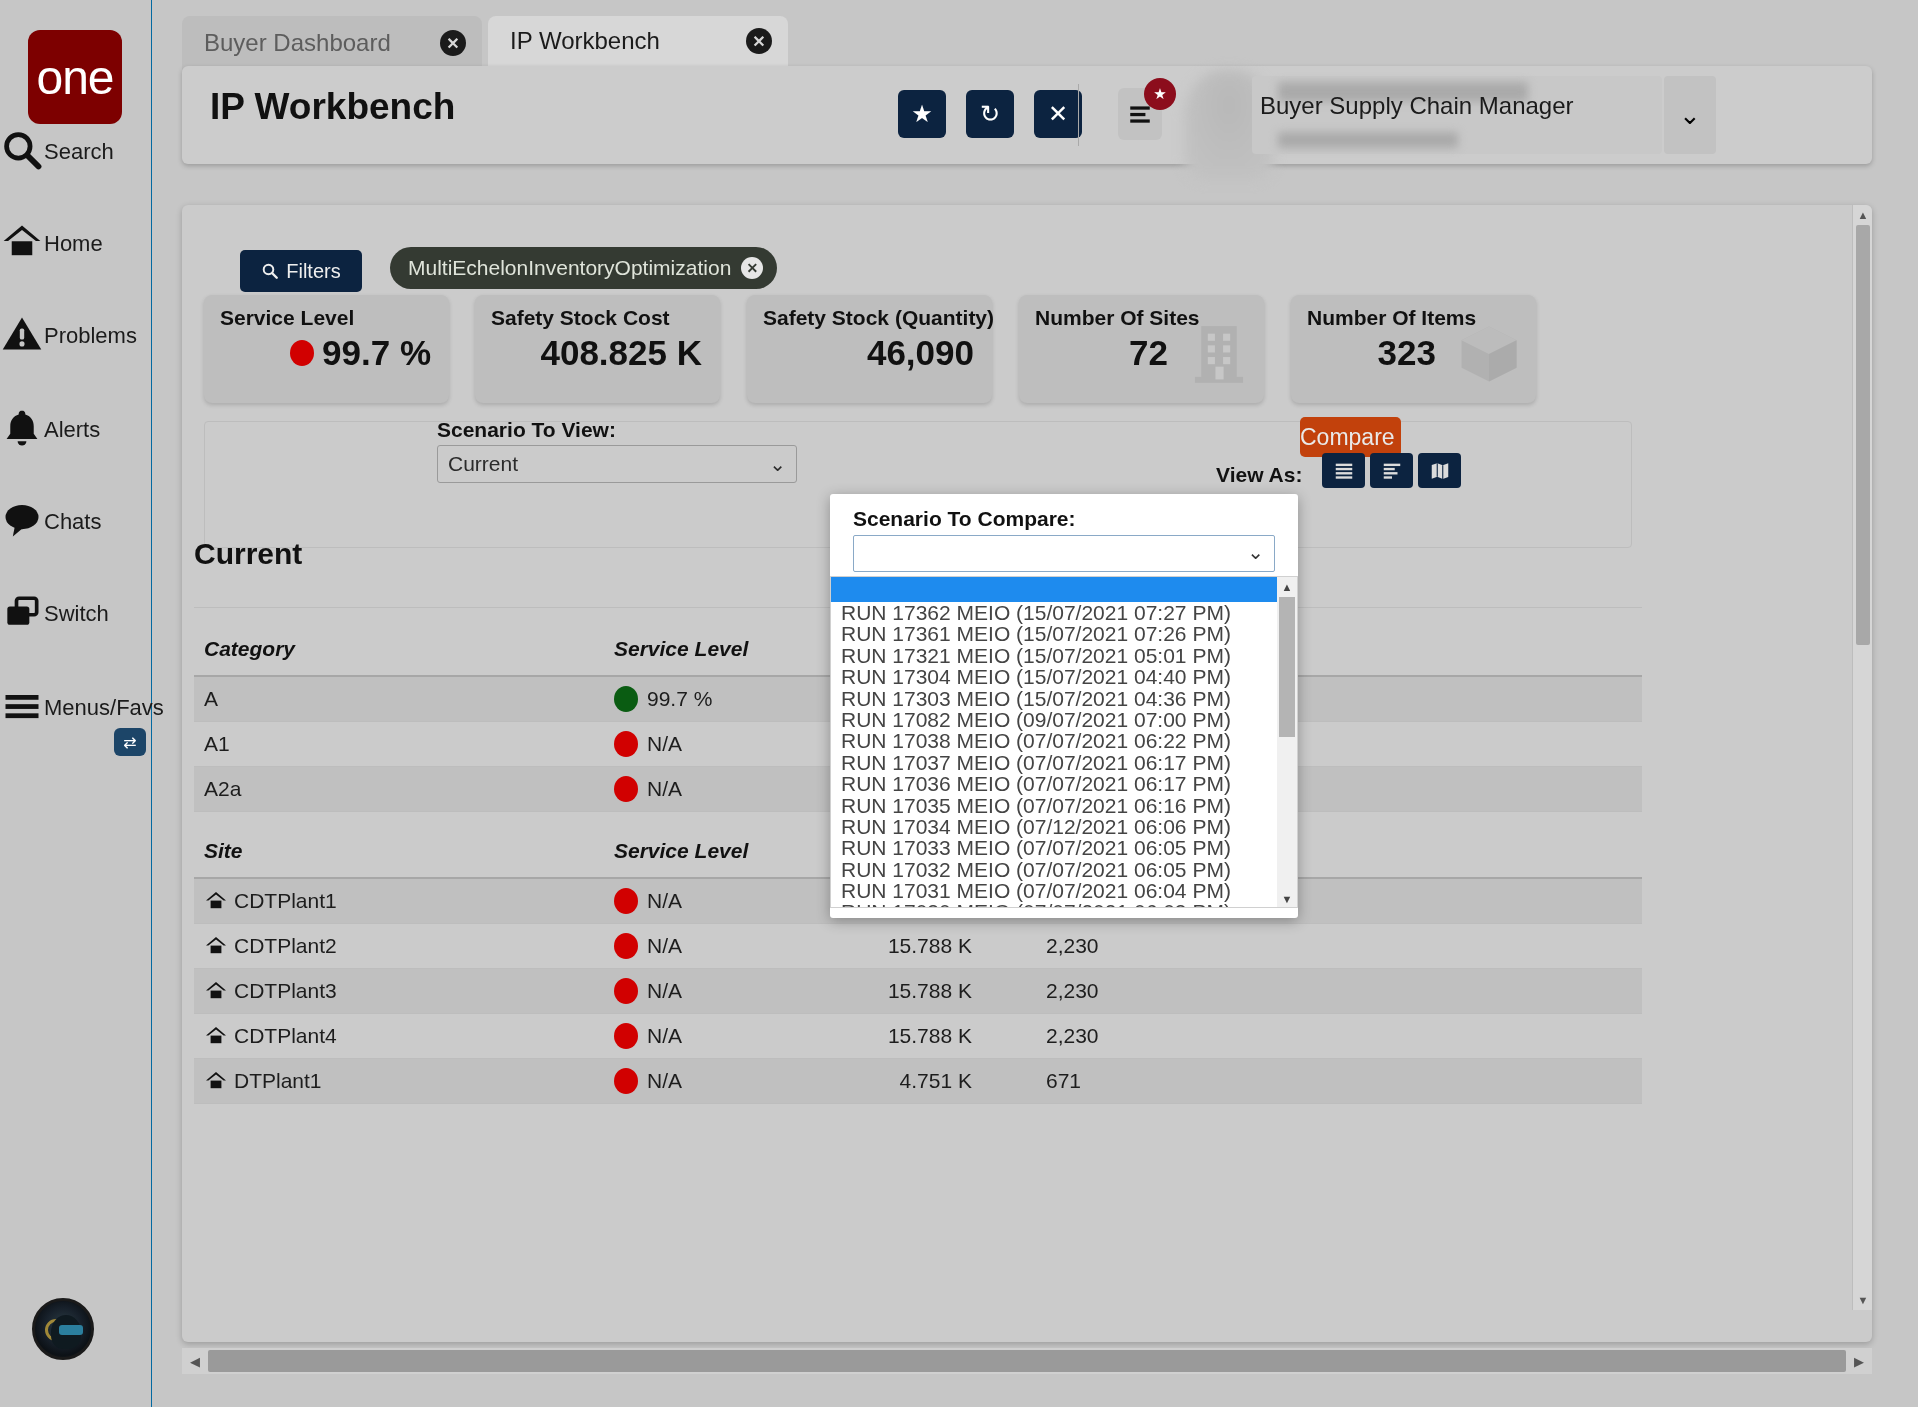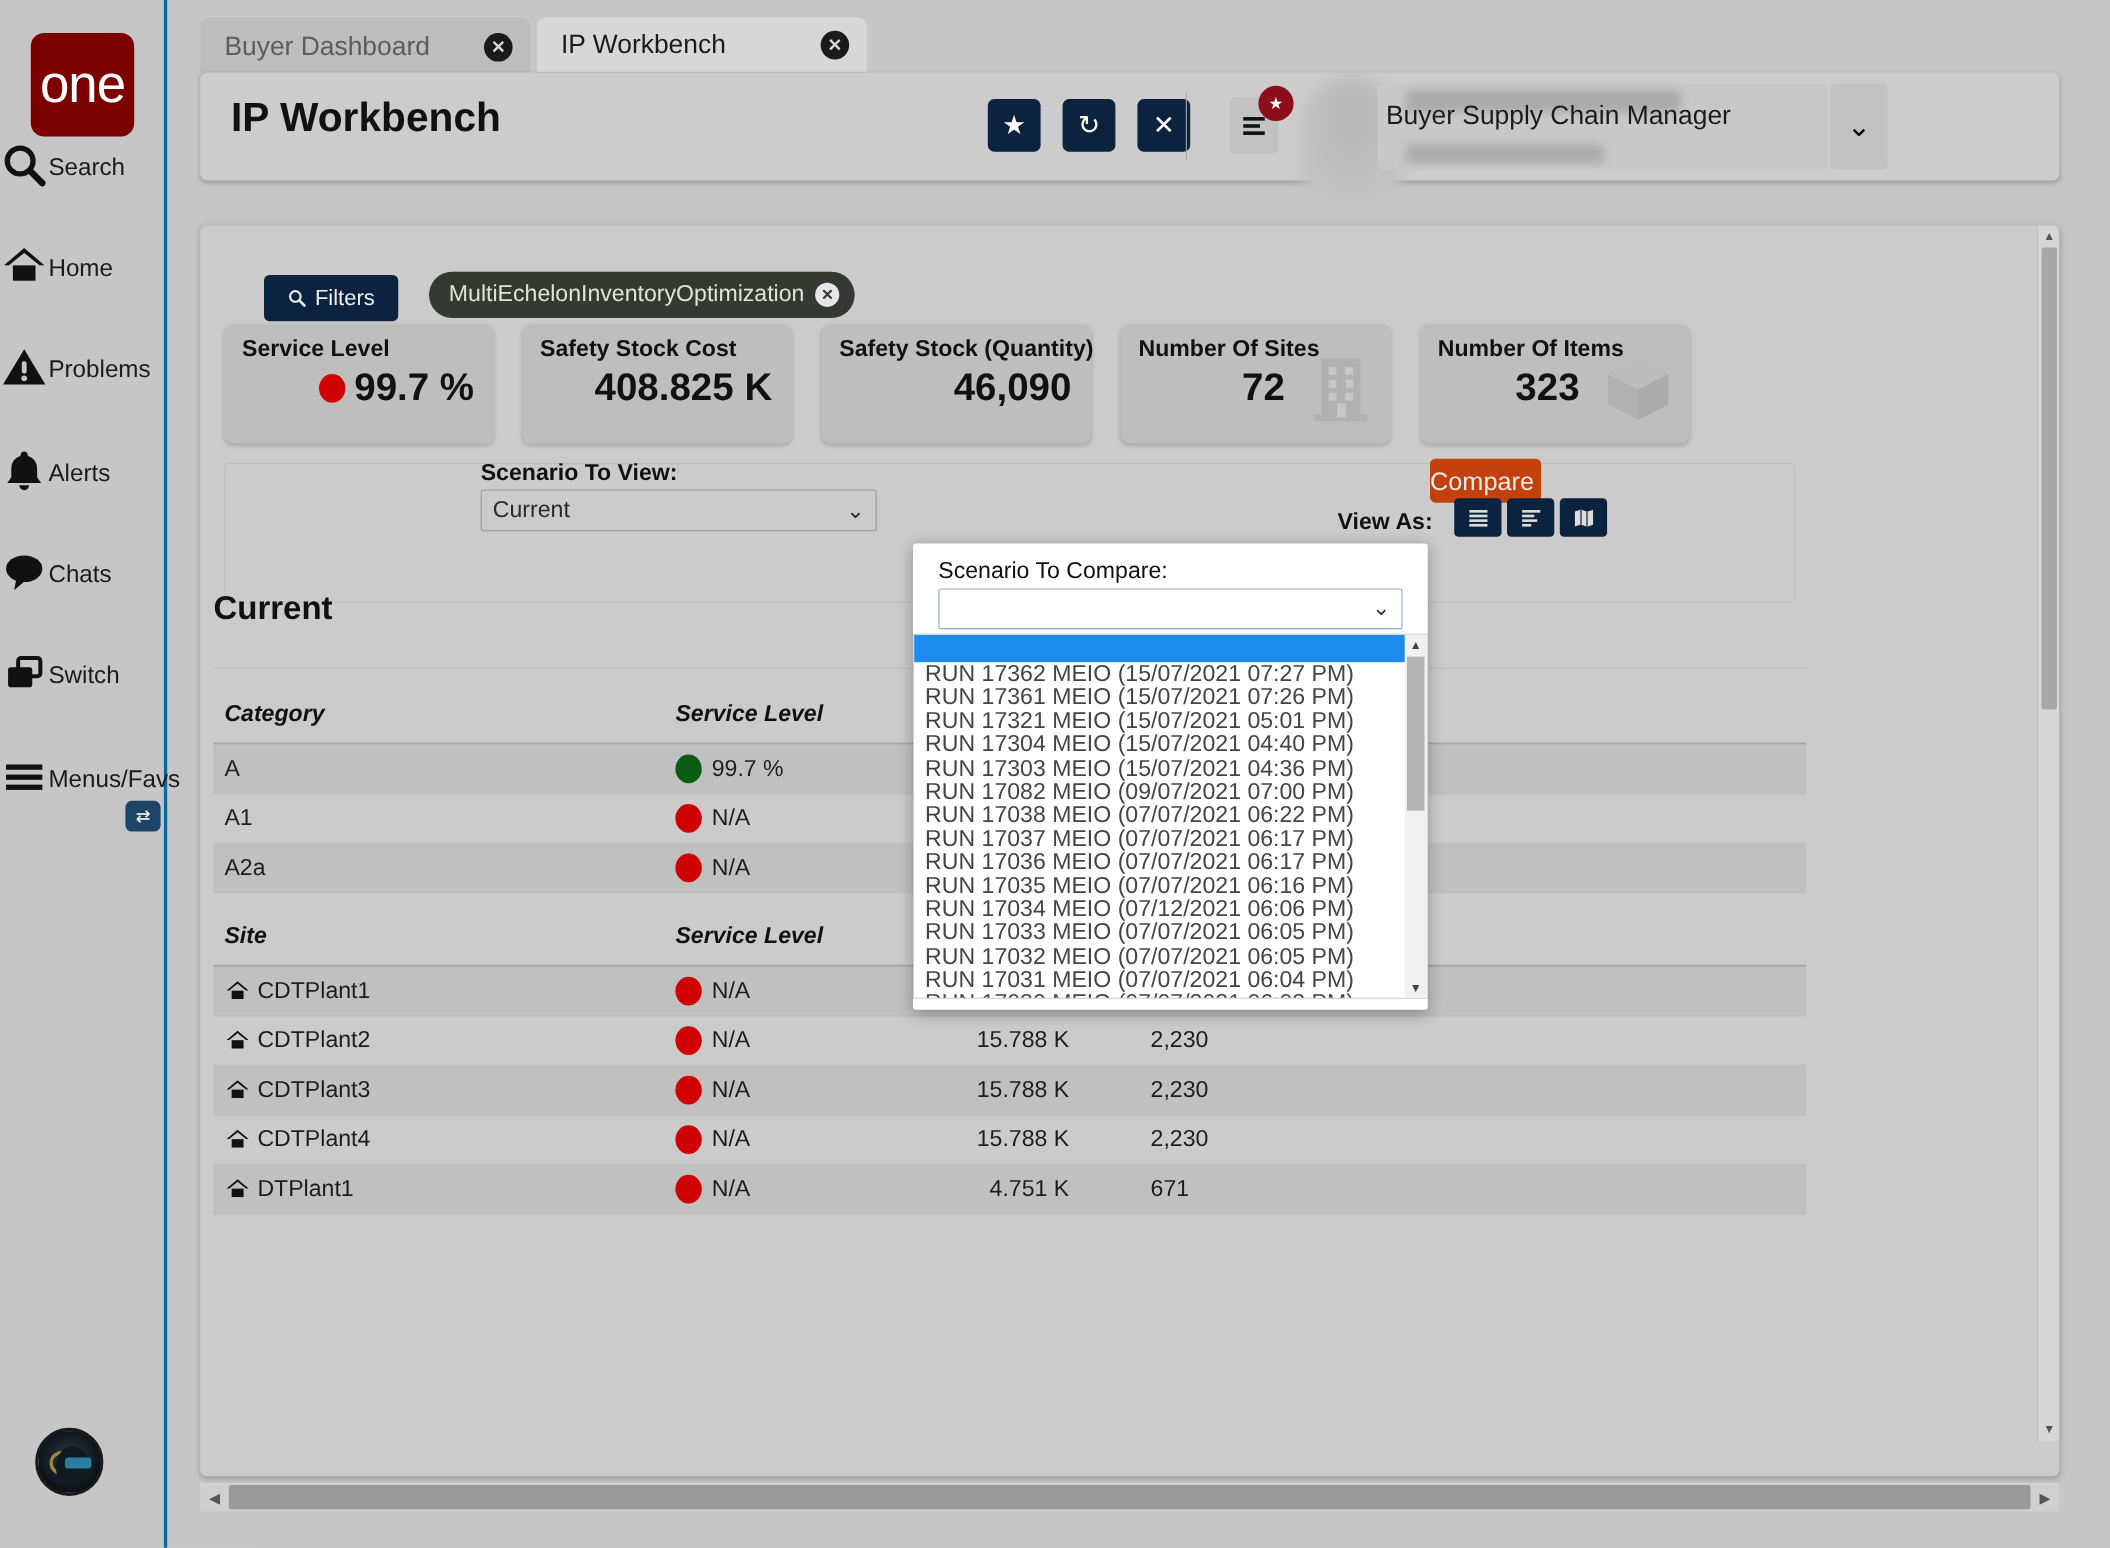--- a/index.html
+++ b/index.html
@@ -9,21 +9,21 @@
     background: #c6c6c6;
     font-family: "Liberation Sans", sans-serif;
     overflow: hidden;
   }
 
   
   #left-rail {
     position: absolute; left: 0; top: 0;
     width: 152px; height: 1407px;
     background: #c6c6c6;
-    border-right: 3px solid #0369a1;
+    border-right: 1px solid #0369a1;
     z-index: 30;
   }
   #logo {
     position: absolute; left: 28px; top: 30px;
     width: 94px; height: 94px;
     background: #7d0000;
     border-radius: 12px;
     color: #fff;
     font-size: 48px; font-weight: 400;
     display: flex; align-items: center; justify-content: center;
@@ -287,21 +287,21 @@
   #hscroll .hthumb { flex: 1; height: 22px; background: #9a9a9a; border-radius: 2px; }
 
   
   #dd-panel {
     position: absolute; left: 830px; top: 494px;
     width: 468px; height: 424px;
     background: #fff; border-radius: 3px;
     box-shadow: 0 3px 14px rgba(0,0,0,.30);
     z-index: 40;
   }
-  #dd-label { position: absolute; left: 23px; top: 13px; font-size: 21px; font-weight: normal; color: #111; }
+  #dd-label { position: absolute; left: 23px; top: 13px; font-size: 21px; font-weight: bold; color: #111; }
   #dd-input {
     position: absolute; left: 23px; top: 41px;
     width: 422px; height: 37px;
     background: #fff; border: 1px solid #8aa9c7; border-radius: 2px;
     cursor: pointer;
   }
   #dd-input .dcaret { position: absolute; right: 10px; top: 4px; font-size: 20px; color: #333; }
 
   #dd-list {
     position: absolute; left: 0; top: 82px;

